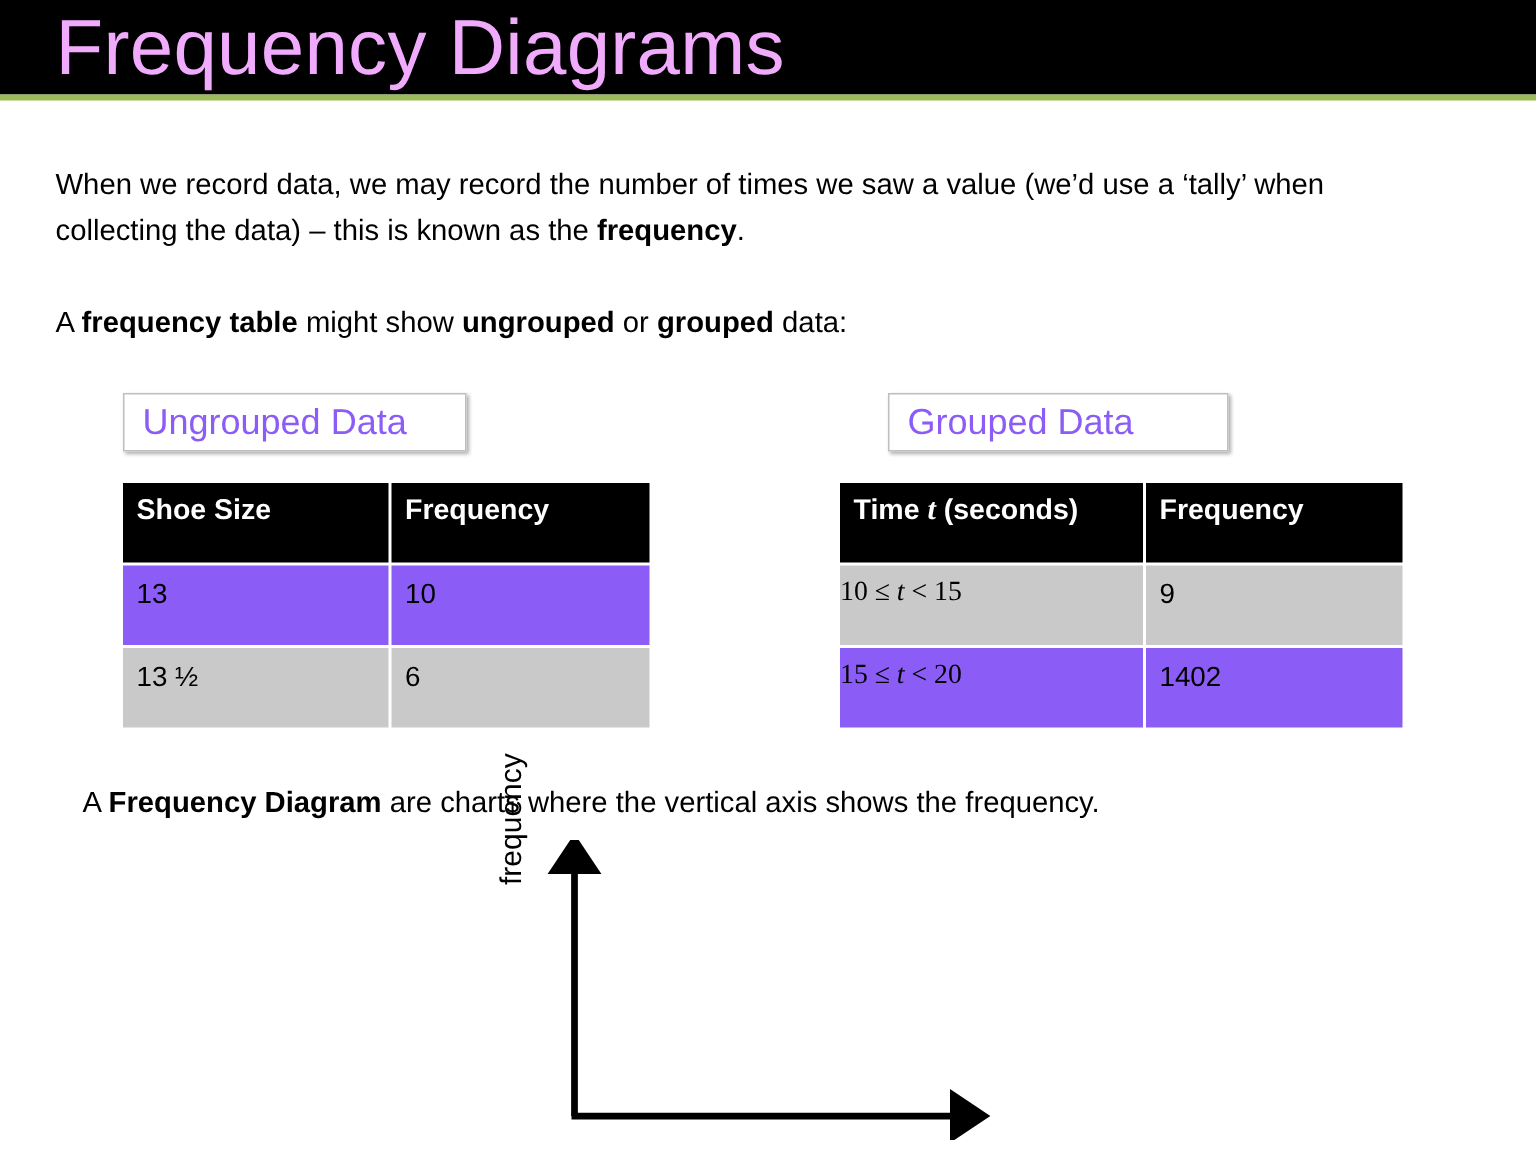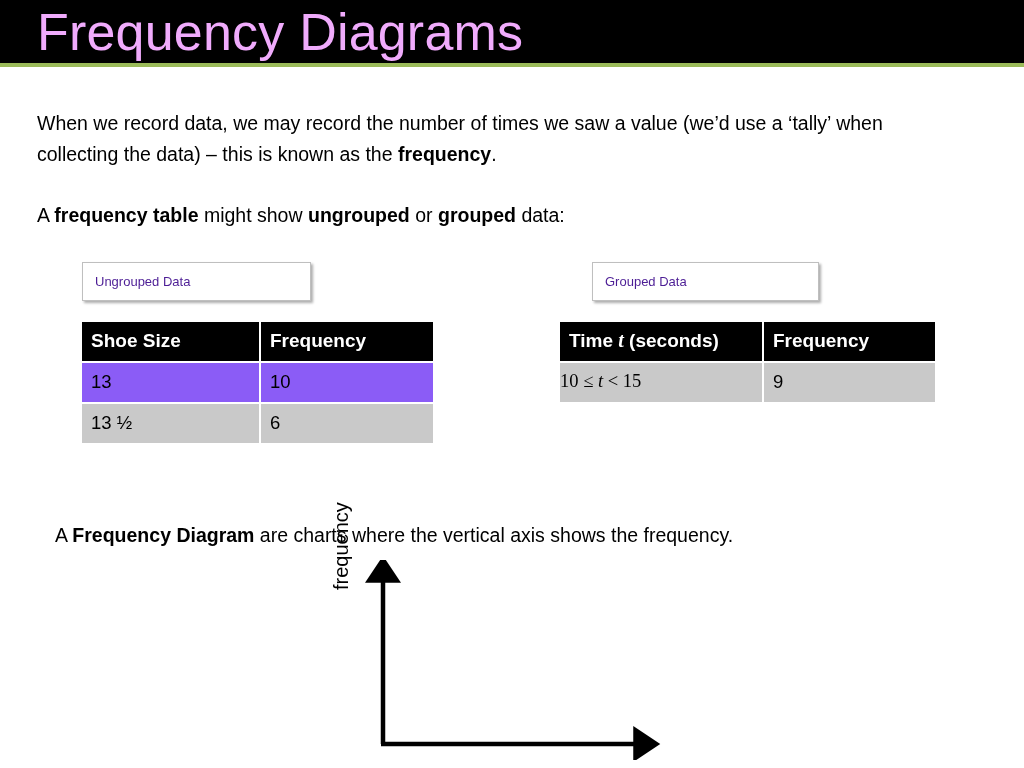--- a/index.html
+++ b/index.html
@@ -72,22 +72,22 @@
   
   .caption-box {
     position: absolute;
     background: #ffffff;
     border: 1px solid #bfbfbf;
     box-shadow: 1.5px 1.5px 2.5px rgba(0,0,0,0.32);
     box-sizing: border-box;
     display: flex;
     align-items: center;
     padding-left: 12px;
-    font-size: 13px;
-    color: #4c1d95;
+    font-size: 24px;
+    color: #8b5cf6;
   }
   #caption-ungrouped {
     left: 82px;
     top: 262px;
     width: 229px;
     height: 39px;
   }
   #caption-grouped {
     left: 592px;
     top: 262px;
@@ -108,21 +108,21 @@
     top: 320px;
     width: 351px;
   }
   #table-grouped {
     left: 558px;
     top: 320px;
     width: 375px;
   }
   .data-table th,
   .data-table td {
-    padding: 0 0 2px 9px;
+    padding: 0 0 16px 9px;
     height: 37px;
     vertical-align: middle;
     font-size: 18.5px;
     text-align: left;
     font-weight: normal;
     overflow: hidden;
     white-space: nowrap;
   }
   .data-table th {
     background: #000000;
@@ -224,20 +224,24 @@
     <tr>
       <th><span>Time </span><span class="ital-t">t</span><span> (seconds)</span></th>
       <th>Frequency</th>
     </tr>
   </thead>
   <tbody>
     <tr class="row-dark">
       <td class="math-cell"><span>10 ≤ </span><i>t</i><span> &lt; 15</span></td>
       <td>9</td>
     </tr>
+    <tr class="row-light">
+      <td class="math-cell"><span>15 ≤ </span><i>t</i><span> &lt; 20</span></td>
+      <td>1402</td>
+    </tr>
   </tbody>
 </table>
 
 <div class="para" id="para-3">
   <span>A </span><b>Frequency Diagram</b><span> are charts where the vertical axis shows the frequency.</span>
 </div>
 
 <svg id="axis-diagram" viewBox="0 0 340 200">
   <defs>
     <marker id="arrow-up" markerWidth="10" markerHeight="10" refX="1.5" refY="5" orient="auto" markerUnits="strokeWidth">

